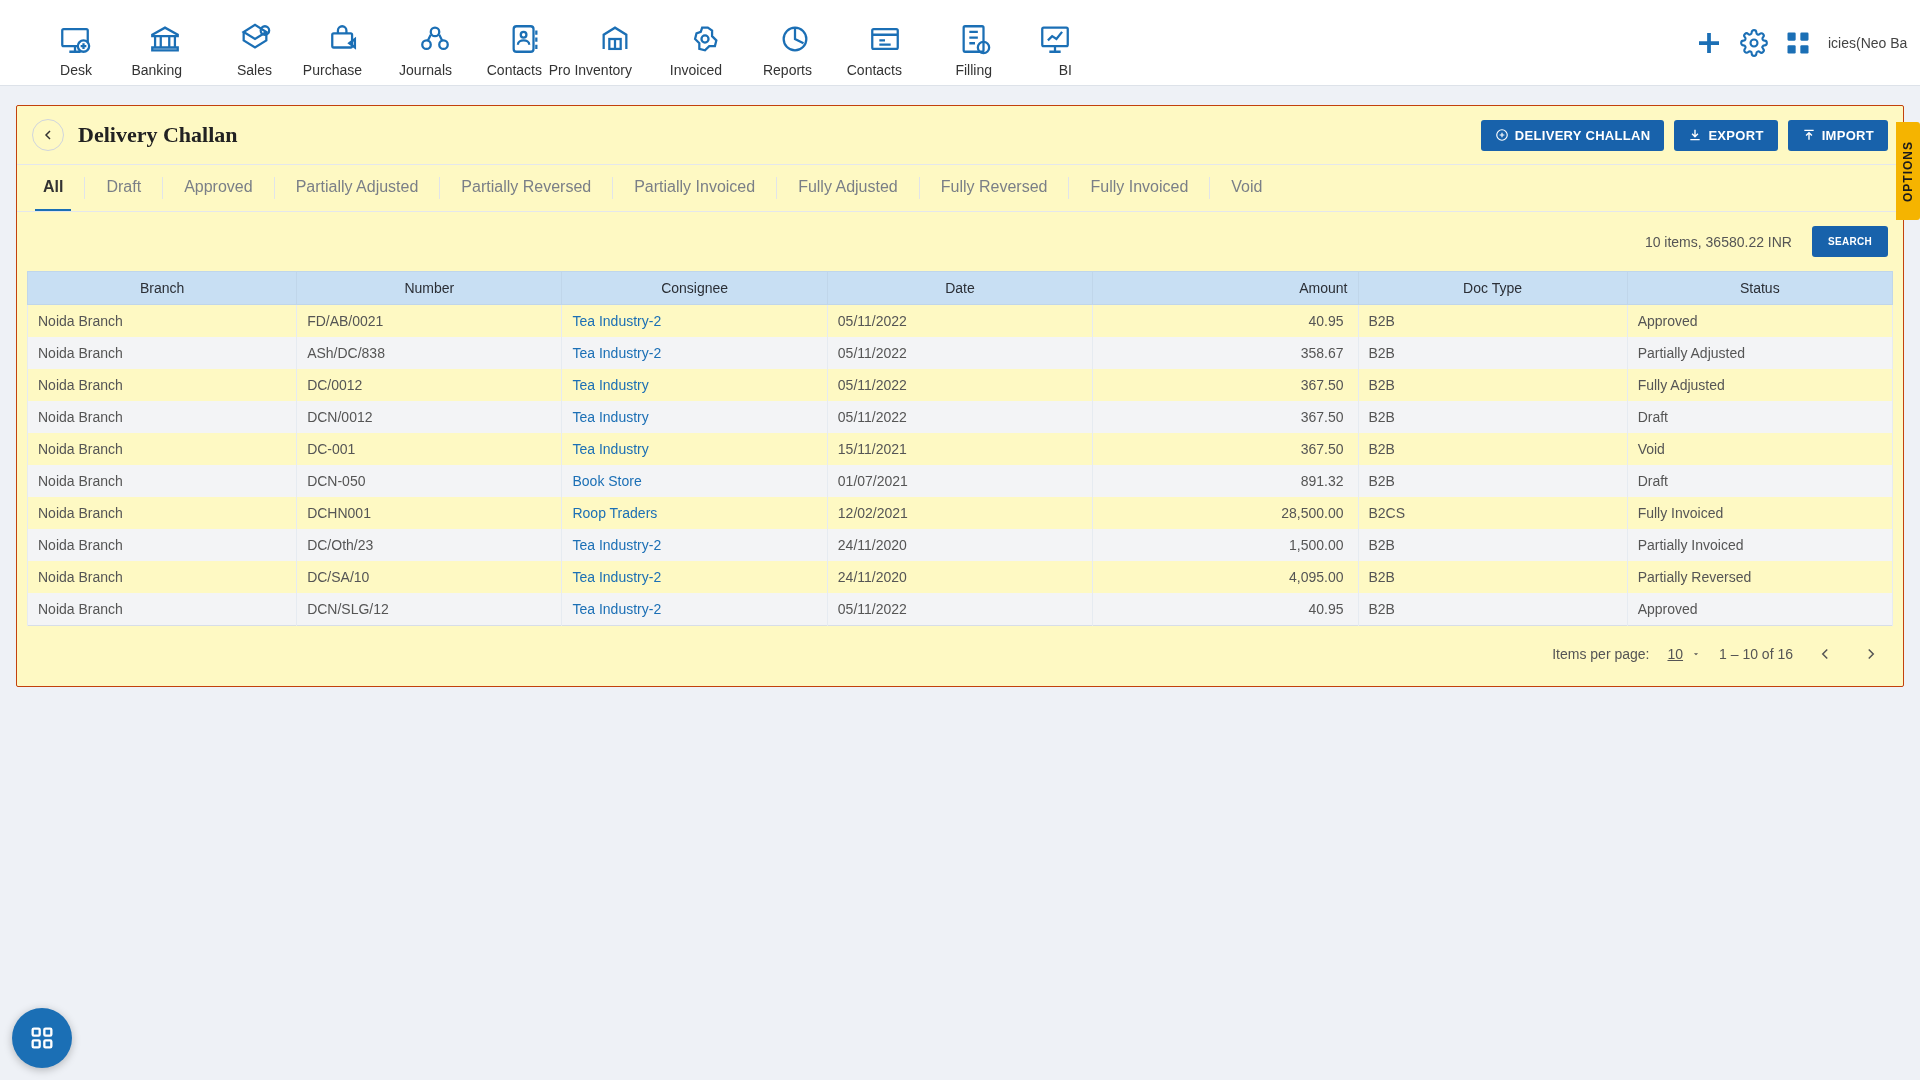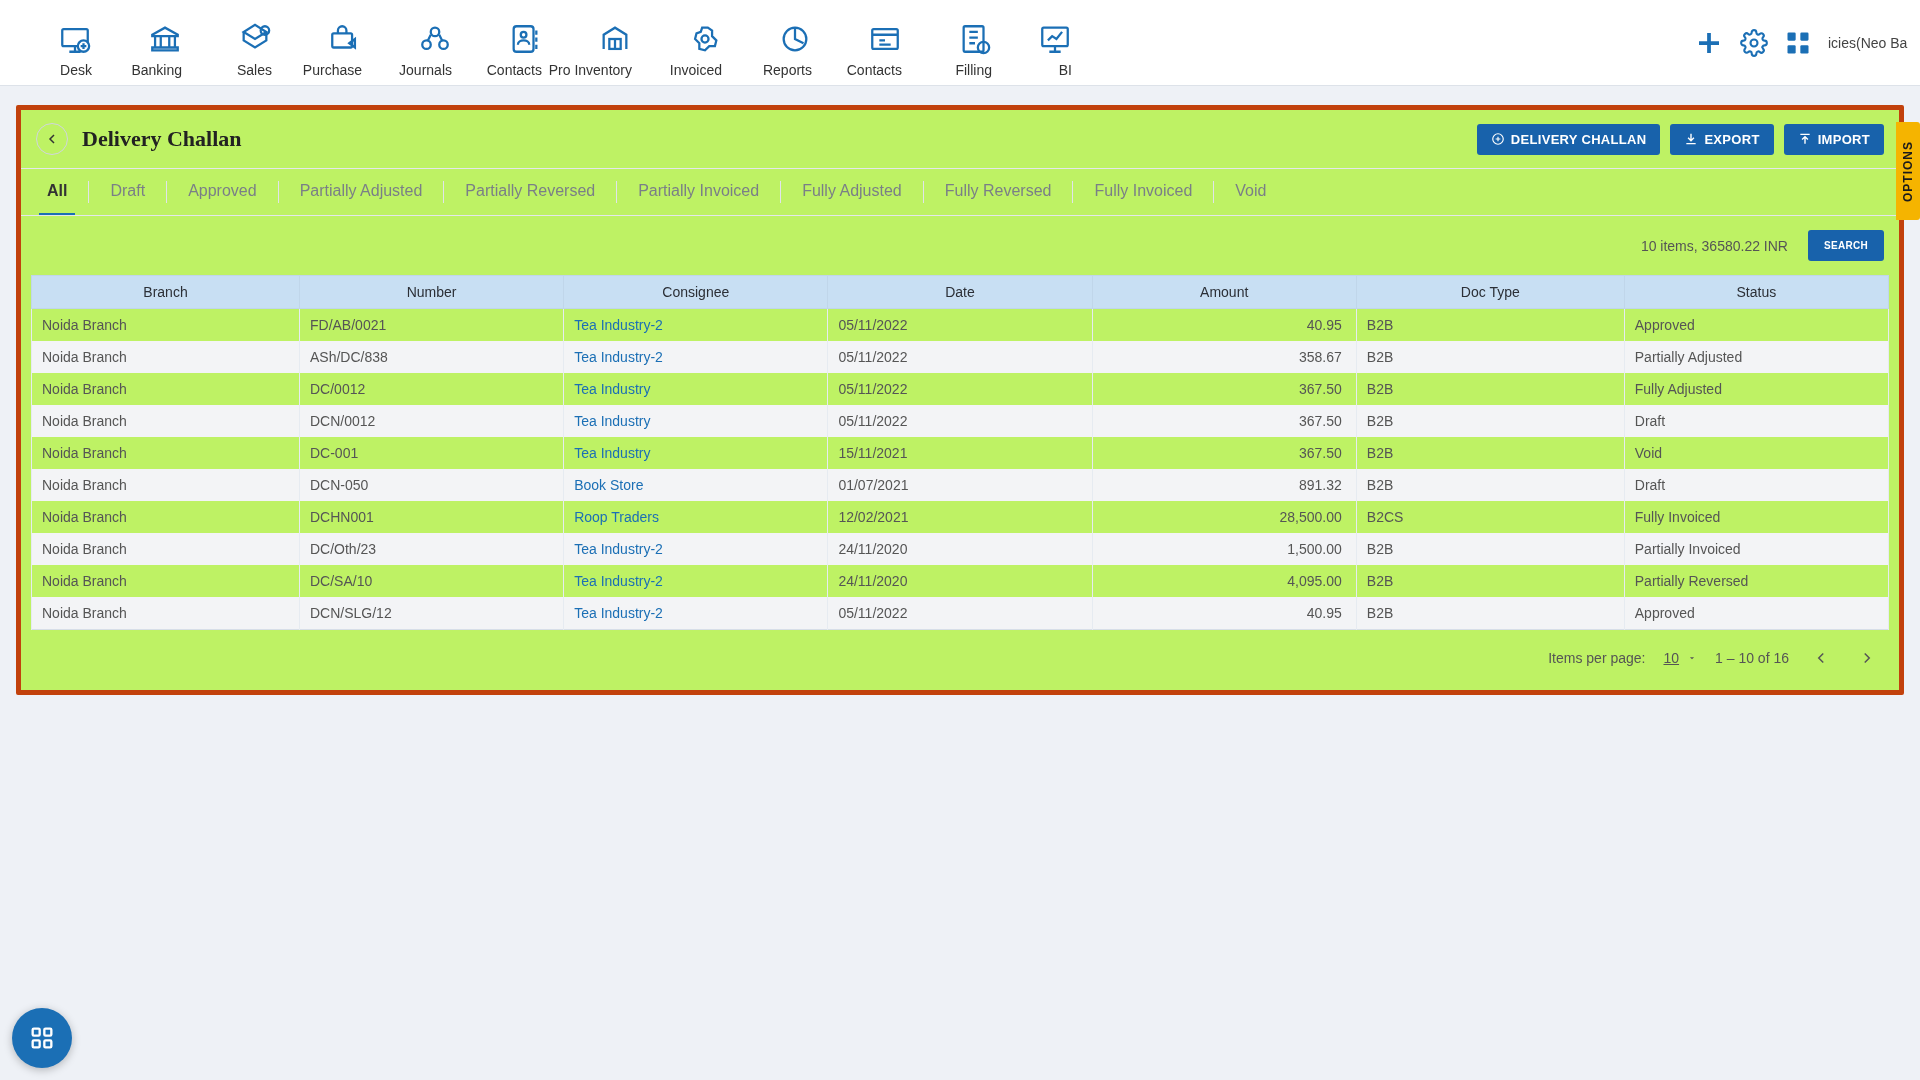--- a/index.html
+++ b/index.html
@@ -11,21 +11,21 @@
   .topnav-item { width: 90px; text-align: center; cursor: pointer; display: flex; flex-direction: column; align-items: flex-end; justify-content: flex-end; height: 70px; }
   .topnav-item .icon { color: #1b6fb5; }
   .topnav-item .label { margin-top: 6px; font-size: 14px; color: #333; }
   .topnav-item.compact { width: 80px; }
 
   .top-right { margin-left: auto; display: flex; align-items: center; gap: 16px; }
   .top-right .icon-btn { cursor: pointer; color: #1b6fb5; }
   .company-box { display: flex; align-items: center; gap: 6px; font-size: 14px; color: #444; cursor: pointer; width: 80px; overflow: hidden; white-space: nowrap; }
 
   
-  .main-card { margin: 19px 16px 0 16px; background: #bef264; border: 5px solid #c2410c; border-radius: 2px; }
+  .main-card { margin: 19px 16px 0 16px; background: #fef9c3; border: 1px solid #c2410c; border-radius: 2px; }
   .card-header { display: flex; align-items: center; padding: 13px 15px; }
   .back-btn { width: 32px; height: 32px; border: 1px solid #d0d5dd; border-radius: 50%; display: flex; align-items: center; justify-content: center; cursor: pointer; color: #333; margin-right: 14px; }
   .page-title { font-size: 22px; font-weight: 700; font-family: Georgia, "Times New Roman", serif; color: #222; }
   .header-actions { margin-left: auto; display: flex; gap: 10px; }
   .btn { background: #1862ab; color: #fff; border: none; padding: 8px 14px; font-size: 13px; font-weight: 600; border-radius: 3px; cursor: pointer; display: inline-flex; align-items: center; gap: 6px; letter-spacing: 0.3px; }
 
   
   .tabs { display: flex; border-top: 1px solid #e4e7ec; border-bottom: 1px solid #e4e7ec; padding: 0 18px; }
   .tab { padding: 13px 8px; font-size: 16px; color: #7a7f87; cursor: pointer; border-bottom: 2px solid transparent; position: relative; }
   .tab-sep { width: 1px; height: 22px; background: #e1e4ea; align-self: center; margin: 0 13px; }
@@ -36,21 +36,21 @@
   .summary-text { margin-left: auto; color: #555; font-size: 14px; margin-right: 20px; }
   .search-btn { background: #1862ab; color: #fff; border: none; padding: 10px 16px; font-size: 10px; font-weight: 700; border-radius: 3px; cursor: pointer; letter-spacing: 0.3px; }
 
   
   .tbl { width: calc(100% - 20px); margin: 0 10px; border-collapse: collapse; border: 1px solid #d7dee8; }
   .tbl th { background: #c8dff3; color: #2b2f36; font-weight: 400; font-size: 14px; padding: 8px 10px; border: 1px solid #c0d6ea; }
   .tbl td { padding: 8px 10px; font-size: 14px; color: #555; border-left: 1px solid #e6ebf1; border-right: 1px solid #e6ebf1; }
   .tbl tbody tr:nth-child(even) td { background: #f3f4f6; }
   .tbl td.link { color: #1b6fb5; cursor: pointer; }
   .tbl td.num { text-align: right; padding-right: 14px; }
-  .tbl th.right { text-align: center; }
+  .tbl th.right { text-align: right; }
 
   .col-branch { width: 14.2%; text-align: center; }
   .col-number { width: 14%; text-align: center; }
   .col-cons   { width: 14%; text-align: center; }
   .col-date   { width: 14%; text-align: center; }
   .col-amount { width: 14%; text-align: center; }
   .col-doc    { width: 14.2%; text-align: center; }
   .col-status { width: 14%; text-align: center; }
 
   

